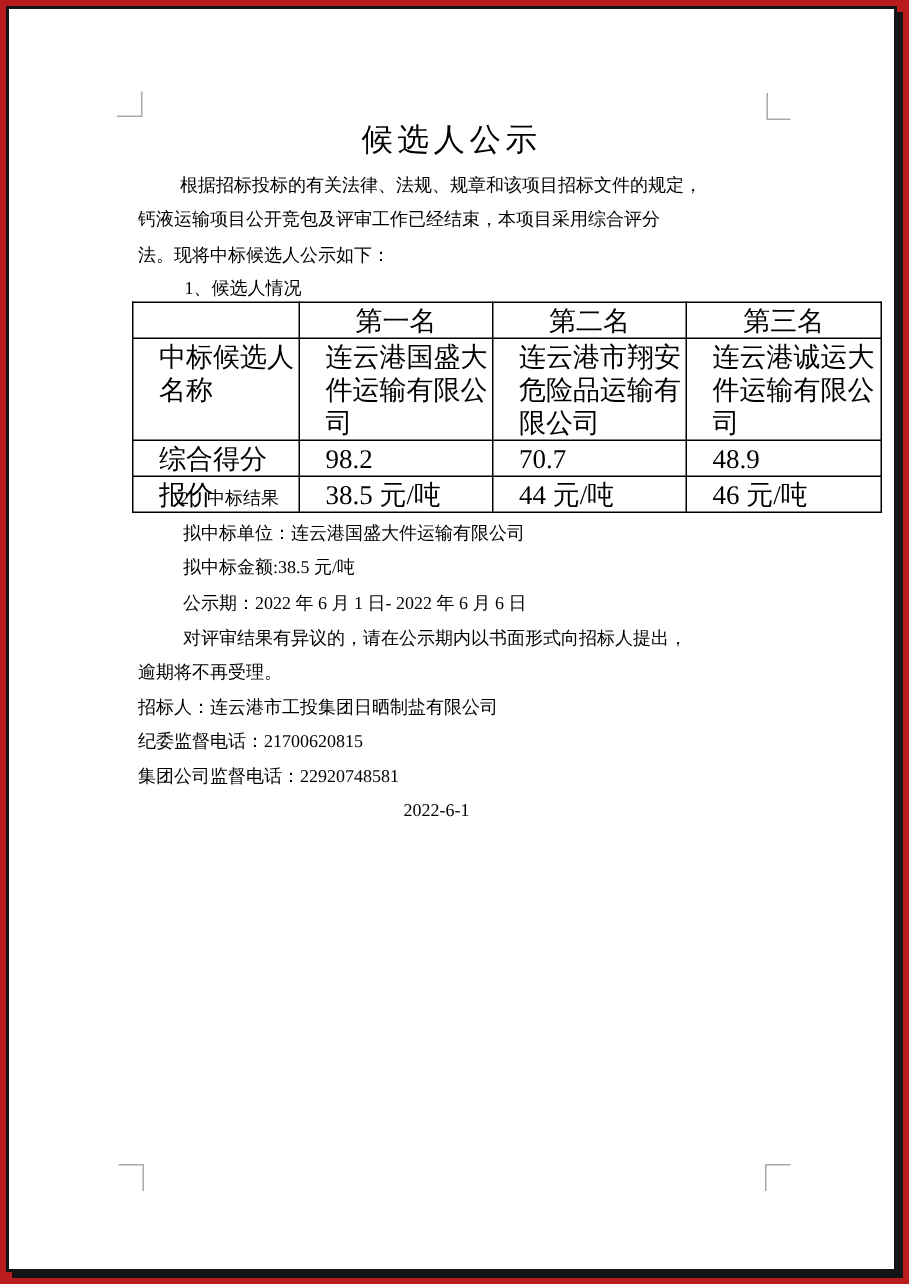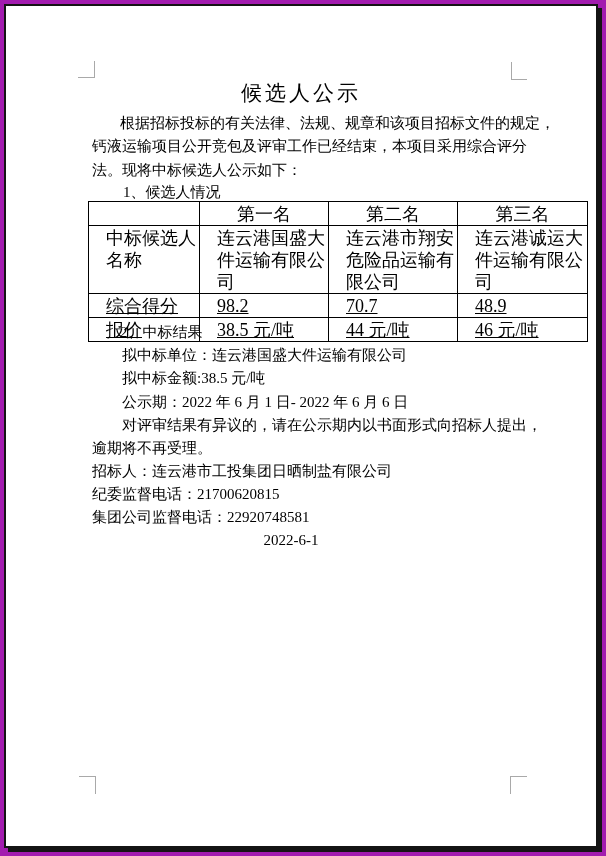--- a/index.html
+++ b/index.html
@@ -1,53 +1,53 @@
 <!DOCTYPE html>
 <html><head>
 <meta charset="utf-8">
 <style>
   * { margin:0; padding:0; box-sizing:border-box; }
   html,body { width:606px; height:856px; }
   #screen {
     position:relative; width:606px; height:856px;
-    background:#a21caf; overflow:hidden;
+    background:#b91c1c; overflow:hidden;
     font-family:"Liberation Serif","DejaVu Serif",serif;
     color:#000;
   }
   .page {
     position:absolute; left:4px; top:4px; width:594px; height:844px;
     background:#ffffff; border:2px solid #141414;
     box-shadow:4px 4px 0 0 #141414;
   }
   
   .mark { position:absolute; background:#a9a9a9; }
   .doc-title {
     position:absolute; left:0; top:72px; width:590px;
     text-align:center; font-size:21px; line-height:30px; letter-spacing:3px;
     white-space:nowrap;
   }
   .line {
-    position:absolute; font-size:15px; line-height:23px;
+    position:absolute; font-size:12px; line-height:23px;
     white-space:nowrap;
   }
   .l-margin { left:86px; }
   .l-indent { left:114px; }
   .l-item   { left:116px; }
   table.cand {
     position:absolute; left:82px; top:195px; width:499px;
     border-collapse:collapse; table-layout:fixed;
     font-size:18px;
   }
   table.cand td, table.cand th {
     border:1px solid #000; font-weight:normal;
     vertical-align:top; line-height:22px; padding:1px 2px 0 17px;
   }
   table.cand th { text-align:center; padding:1px 0 0 0; height:23px; }
   tr.r-name td { height:47px; }
-  tr.r-score td, tr.r-price td { height:23px;text-decoration:underline; }
+  tr.r-score td, tr.r-price td { height:23px; }
   .date-line { left:160px; width:250px; text-align:center; }
 </style>
 </head>
 <body>
 
 <div id="screen">
   <div class="page">
 
     <div>
       <div class="mark" style="left:72px;top:71px;width:16px;height:1px;"></div>

